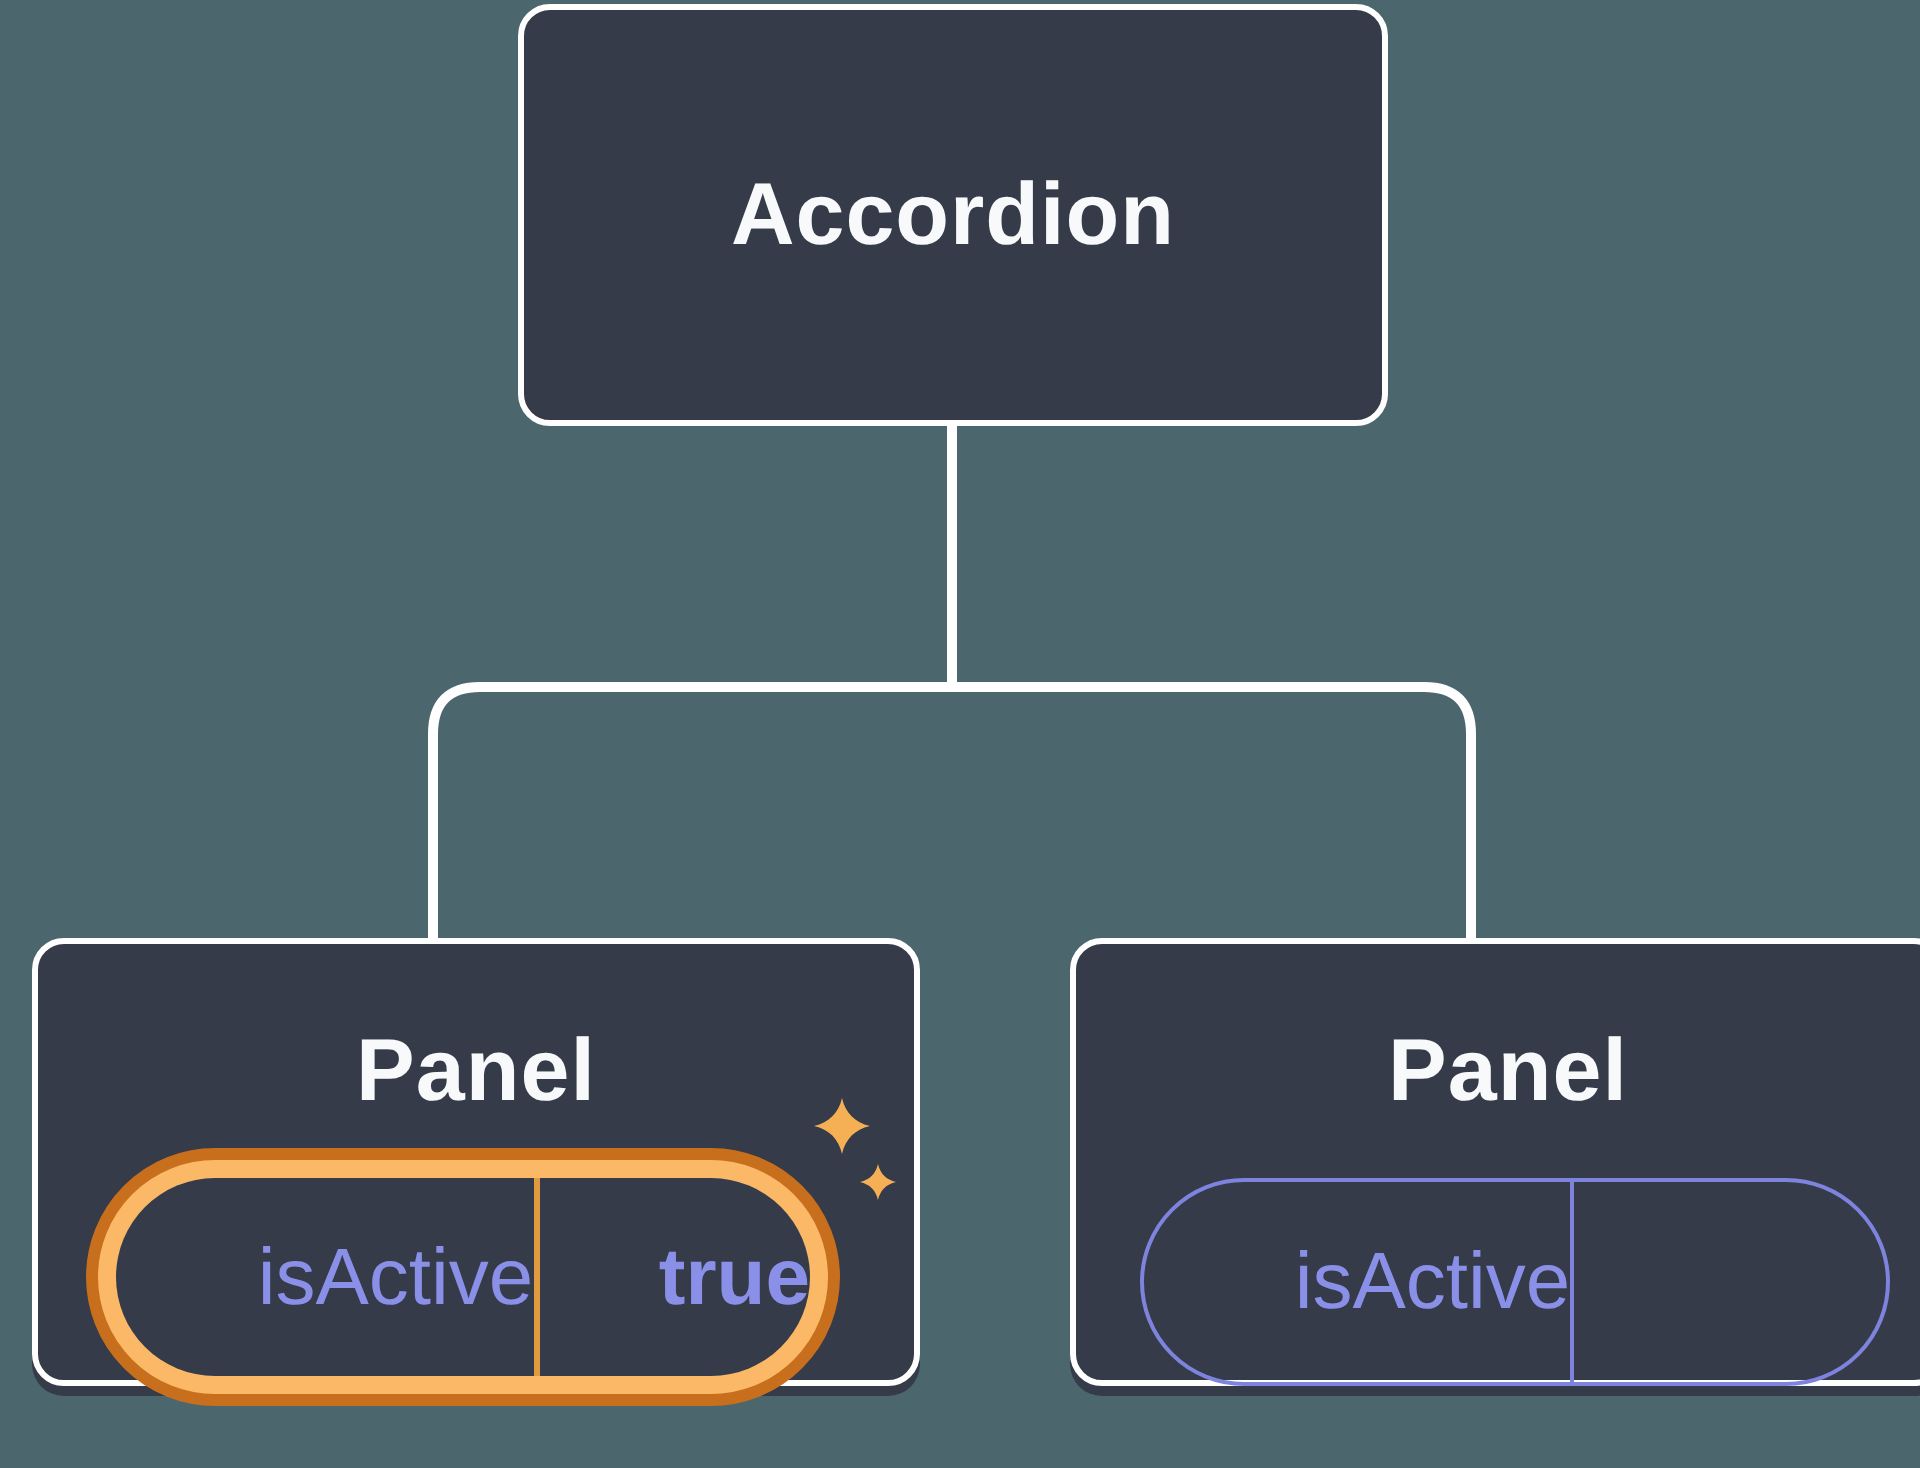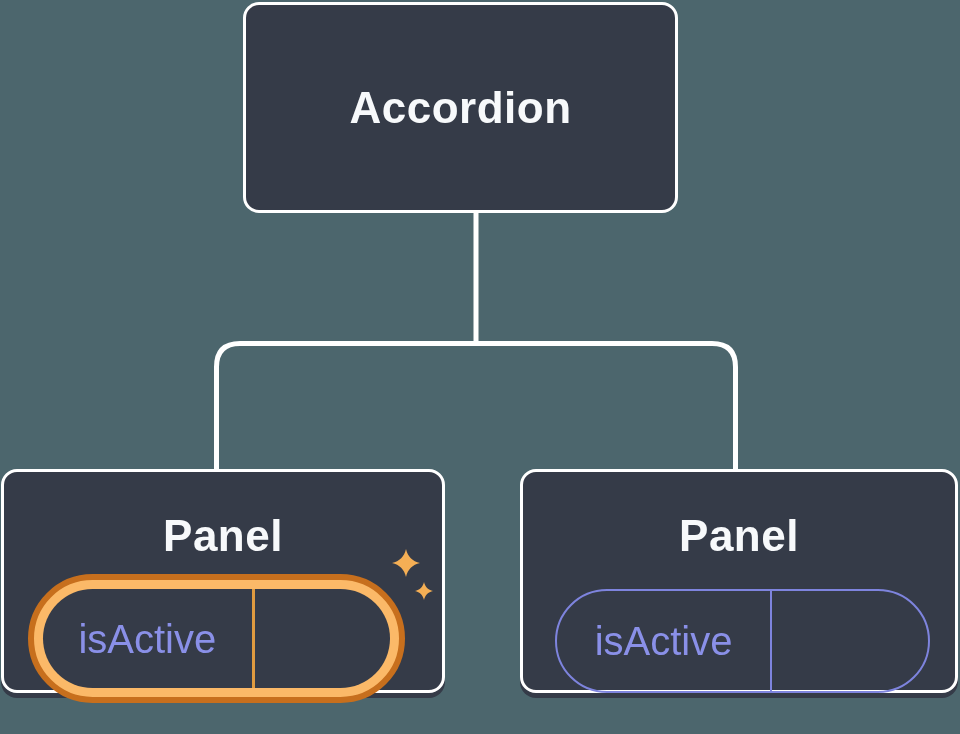--- a/index.html
+++ b/index.html
@@ -23,30 +23,31 @@
     pointer-events: none;
   }
   .node {
     position: absolute;
     box-sizing: border-box;
     background: #353B48;
     border: 3px solid #FFFFFF;
     border-radius: 16px;
   }
   .node-root {
-    left: 243px; top: 2px;
+    left: 259px; top: 2px;
     width: 435px; height: 211px;
     display: flex;
     align-items: center;
     justify-content: center;
   }
   .node-panel {
     top: 469px;
     width: 444px; height: 224px;
     box-shadow: 0 5px 0 0 #353B48;
+    margin-left: 15px;
   }
   .panel-left  { left: 1px; }
   .panel-right { left: 520px; width: 438px; }
   .node-title {
     color: #F7F9FB;
     font-size: 44px;
     font-weight: 700;
     line-height: 1;
     letter-spacing: 0.5px;
     white-space: nowrap;
@@ -61,21 +62,21 @@
   .pill-core {
     display: flex;
     background: #353B48;
     border-radius: 999px;
     overflow: hidden;
     box-sizing: border-box;
   }
   .pill-seg {
     display: flex;
     align-items: center;
-    justify-content: center;
+    justify-content: flex-end;
     box-sizing: border-box;
   }
   .state-text {
     color: #8A90E8;
     font-size: 40px;
     line-height: 1;
     white-space: nowrap;
   }
   .state-value-bold { font-weight: 700; }
   
@@ -134,20 +135,23 @@
     </svg>
     <svg class="sparkle sparkle-small" viewBox="0 0 24 24" xmlns="http://www.w3.org/2000/svg">
       <path d="M12 0 C13.5 6.5 17.5 10.5 24 12 C17.5 13.5 13.5 17.5 12 24 C10.5 17.5 6.5 13.5 0 12 C6.5 10.5 10.5 6.5 12 0 Z"></path>
     </svg>
 
     <div class="pill-active">
       <div class="pill-core">
         <div class="pill-seg seg-name">
           <span class="state-text">isActive</span>
         </div>
+        <div class="pill-seg seg-value">
+          <span class="state-text state-value-bold">true</span>
+        </div>
       </div>
     </div>
   </div>
 
   <div class="node node-panel panel-right">
     <div class="node-title panel-title">Panel</div>
 
     <div class="pill-inactive">
       <div class="pill-core">
         <div class="pill-seg seg-name">

